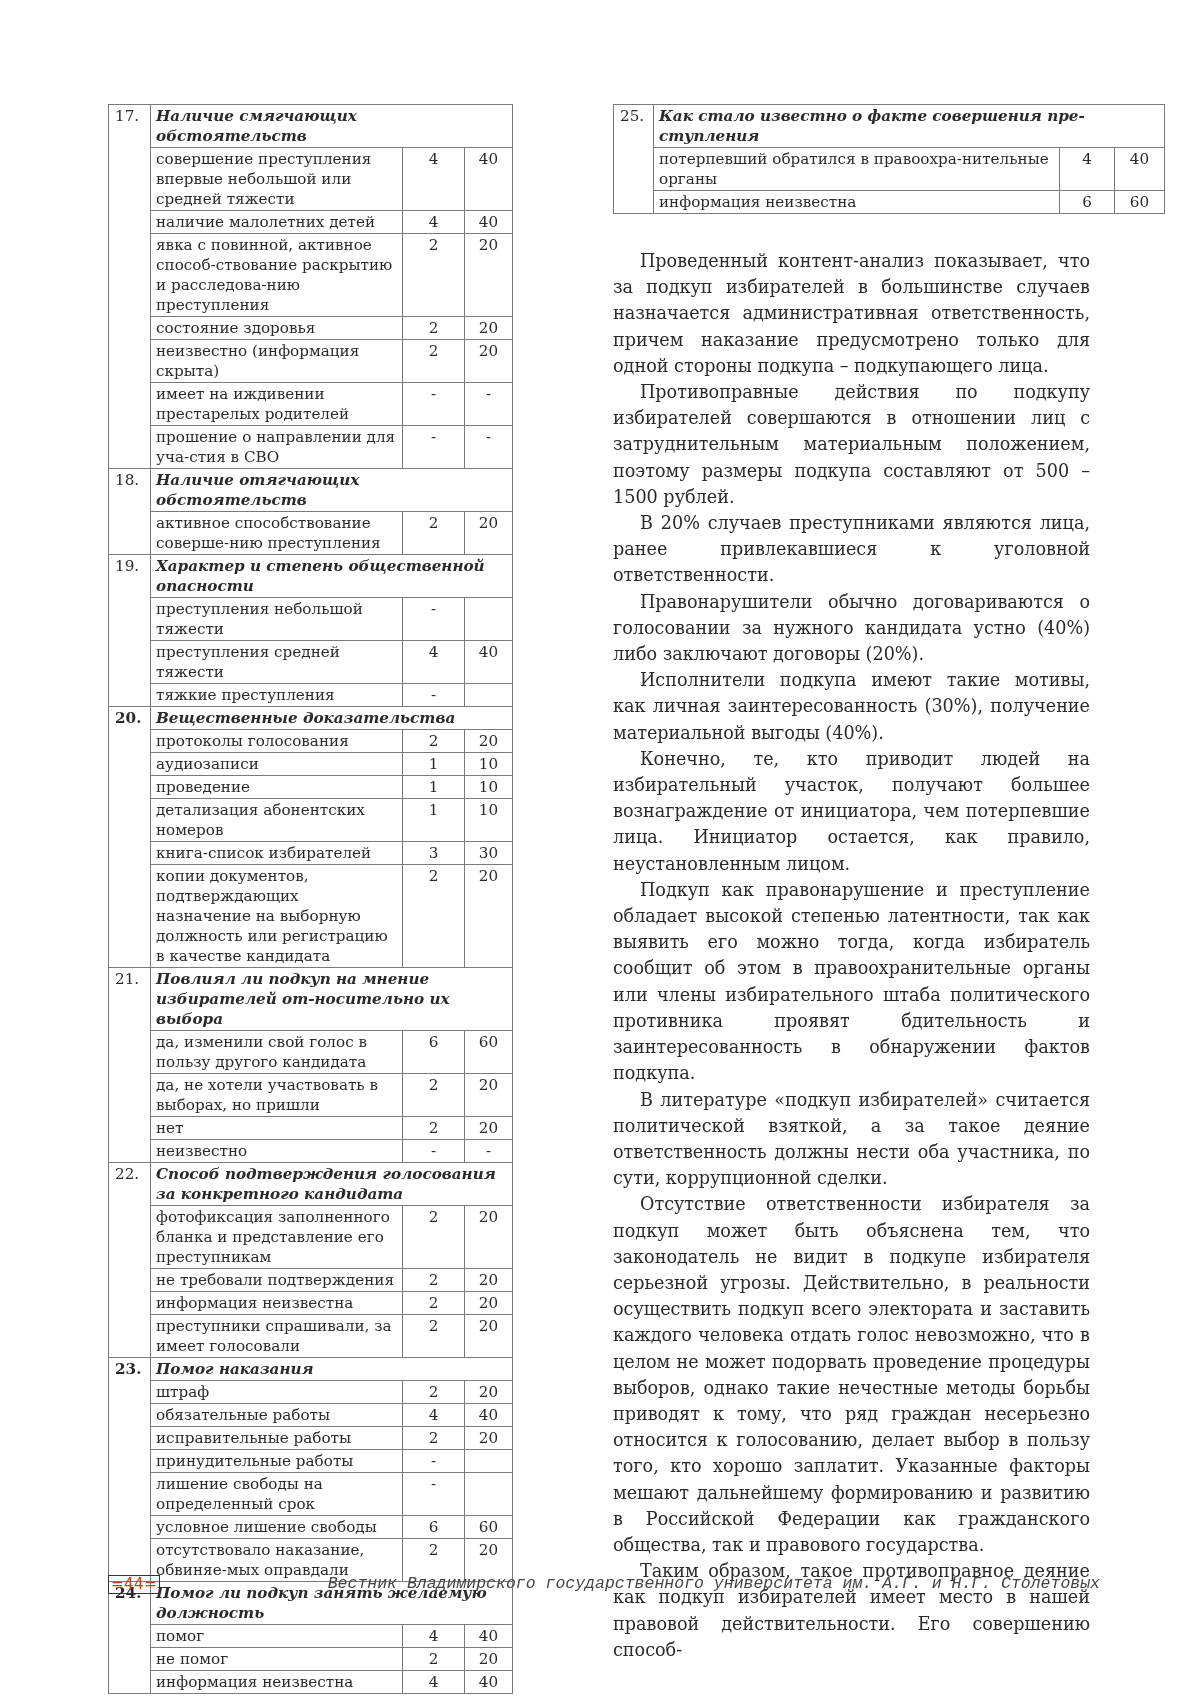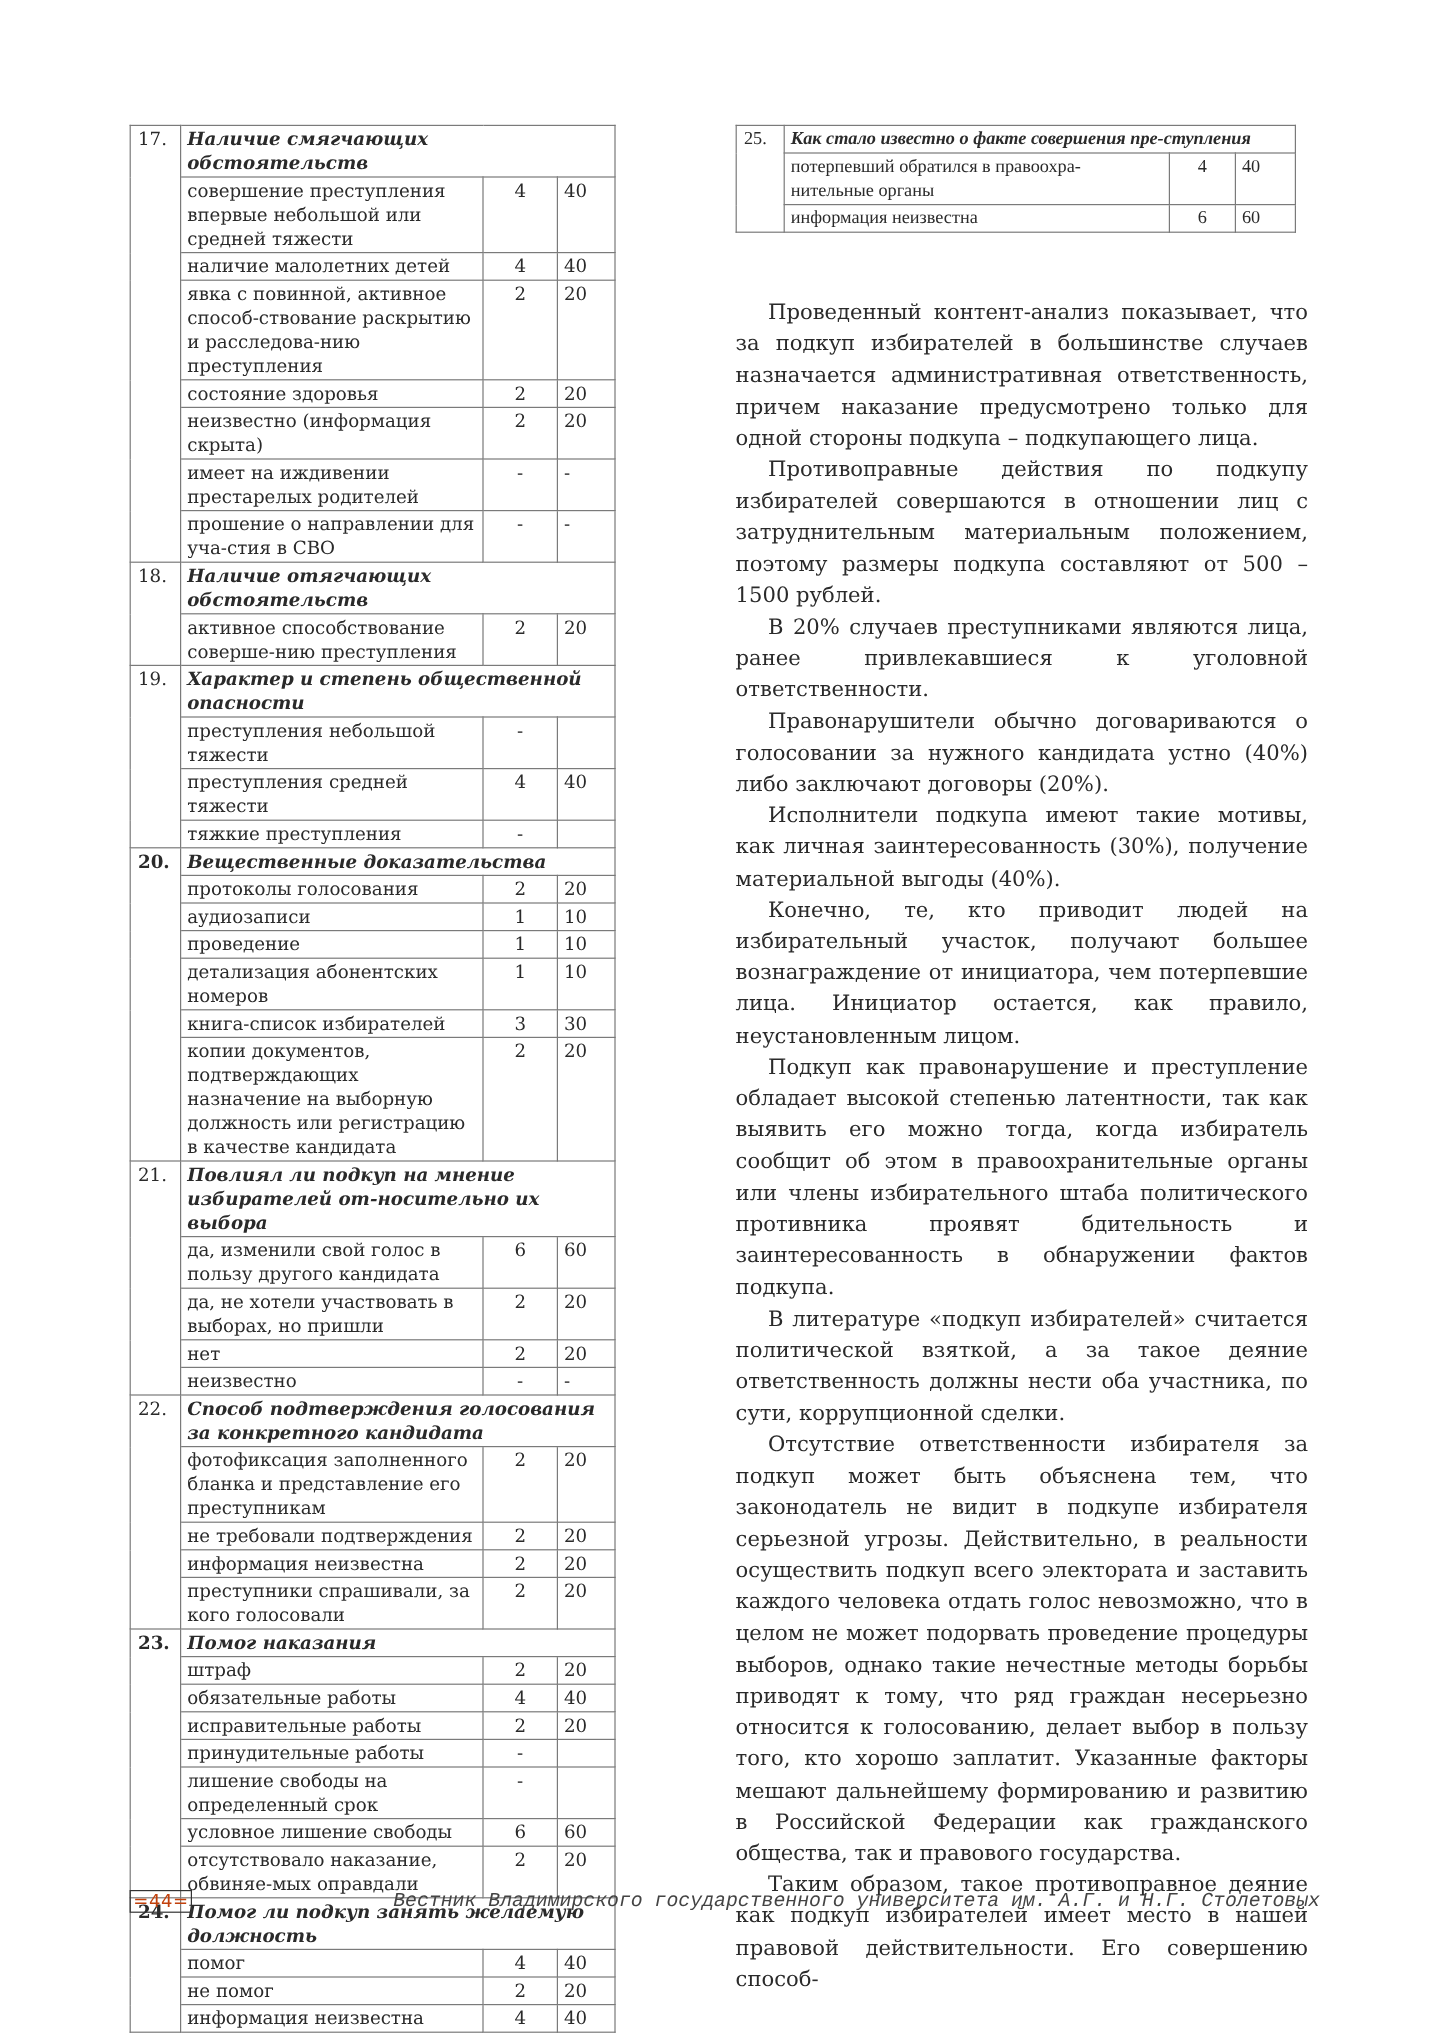--- a/index.html
+++ b/index.html
@@ -1,25 +1,25 @@
 <!DOCTYPE html>
 <html><head>
 <meta charset="utf-8">
 <style>
   html, body { margin:0; padding:0; background:#ffffff; }
   body { width:1200px; height:1698px; position:relative; overflow:hidden;
          font-family:"DejaVu Serif","Liberation Serif",serif; color:#2a2a2a; }
   .tbl { position:absolute; border-collapse:collapse; font-size:15.2px; line-height:20px; }
   .tbl td { border:1px solid #7a7a7a; vertical-align:top; padding:1px 5px 1px 5px; }
   #left-table { left:108px; top:104px; width:405px; }
-  #right-table { left:613px; top:104px; width:467px;font-family:Liberation Serif, serif; }
+  #right-table { left:613px; top:104px; width:552px; }
   .c-num { width:30px; text-align:left; padding-left:6px !important; }
   .c-num.bold { font-weight:bold; }
   .c-cnt { width:51px; text-align:center; }
-  .c-pct { width:37px; text-align:left; }
+  .c-pct { width:37px; text-align:center; }
   #right-table .c-num { width:28px; }
   #right-table .c-cnt { width:44px; }
   #right-table .c-pct { width:39px; }
   .head { font-style:italic; font-weight:bold; }
   #text-col { position:absolute; left:613px; top:248px; width:477px;
               font-size:17.6px; line-height:26.2px; text-align:justify; }
   #text-col p { margin:0; text-indent:27px; }
   #footer-page { position:absolute; left:108px; top:1575px; border:1.5px solid #333;
                  padding:0 2px; font-family:"DejaVu Sans","Liberation Sans",sans-serif;
                  font-size:15px; line-height:17px; letter-spacing:0.5px; color:#c2410c; }
@@ -170,21 +170,21 @@
         <td class="c-label">не требовали подтверждения</td>
         <td class="c-cnt">2</td>
         <td class="c-pct">20</td>
       </tr>
       <tr>
         <td class="c-label">информация неизвестна</td>
         <td class="c-cnt">2</td>
         <td class="c-pct">20</td>
       </tr>
       <tr>
-        <td class="c-label">преступники спрашивали, за кого голосовали</td>
+        <td class="c-label">преступники спрашивали, за имеет голосовали</td>
         <td class="c-cnt">2</td>
         <td class="c-pct">20</td>
       </tr>
       <tr>
         <td class="c-num bold" rowspan="8">23.</td>
         <td class="head" colspan="3">Помог наказания</td>
       </tr>
       <tr>
         <td class="c-label">штраф</td>
         <td class="c-cnt">2</td>

